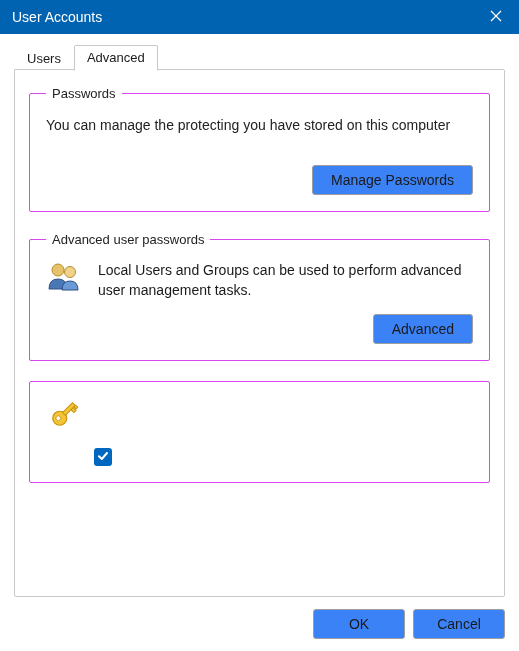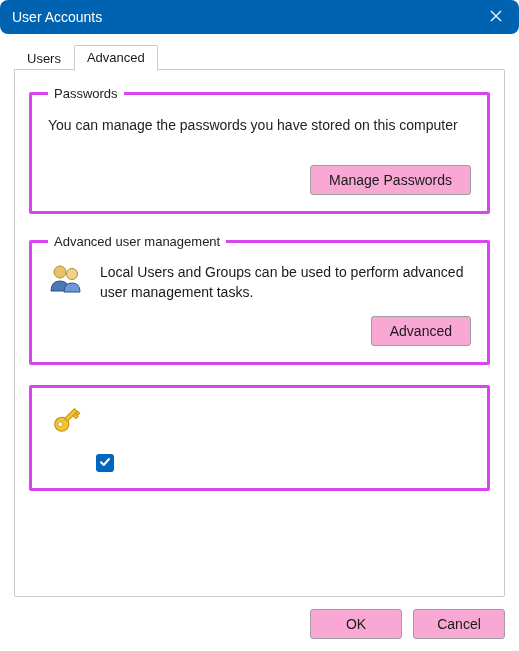--- a/index.html
+++ b/index.html
@@ -14,21 +14,20 @@
     overflow: hidden;
   }
   .titlebar {
     height: 34px;
     background: #0063b1;
     color: #ffffff;
     display: flex;
     align-items: center;
     padding: 0 0 0 12px;
     font-size: 14px;
-    border-radius: 8px;
   }
   .titlebar .title { flex: 1; }
   .titlebar .close {
     width: 46px;
     height: 34px;
     display: flex;
     align-items: center;
     justify-content: center;
     cursor: pointer;
   }
@@ -62,21 +61,21 @@
     border: 1px solid #c9c9c9;
     border-radius: 0 2px 2px 2px;
     padding: 16px 14px 14px 14px;
     min-height: 528px;
     margin-bottom: 12px;
     background: #ffffff;
     position: relative;
     z-index: 1;
   }
   fieldset.group {
-    border: 3px solid #d946ef;
+    border: 1px solid #d946ef;
     border-radius: 2px;
     padding: 14px 16px 16px 16px;
     margin: 0 0 20px 0;
   }
   fieldset.group legend {
     padding: 0 6px;
     font-size: 13px;
     color: #222;
   }
   .desc {
@@ -88,27 +87,26 @@
     display: flex;
     justify-content: flex-end;
     margin-top: 30px;
     gap: 8px;
   }
   .btnrow.tight { margin-top: 14px; }
   button.win {
     min-width: 92px;
     padding: 6px 18px;
     font-size: 14px;
-    background: #f9a8d4;
+    background: #3b82f6;
     border: 1px solid #9e9e9e;
     border-radius: 3px;
     cursor: pointer;
     color: #1a1a1a;
     font-family: inherit;
-    margin-left: 11px;
   }
   .row-with-icon {
     display: flex;
     gap: 16px;
     align-items: flex-start;
   }
   .row-with-icon .icon {
     flex: 0 0 36px;
     display: flex;
     align-items: flex-start;
@@ -137,21 +135,21 @@
     cursor: pointer;
   }
   .checkbox svg { width: 12px; height: 12px; }
   .checkbox-label {
     font-size: 14px;
     cursor: pointer;
   }
   .dialog-buttons {
     display: flex;
     justify-content: flex-end;
-    gap: 0;
+    gap: 8px;
     padding: 0 14px 12px 16px;
   }
 </style>
 </head>
 <body>
 
 <div class="titlebar">
   <span class="title">User Accounts</span>
   <div class="close">
     <span>
@@ -165,28 +163,28 @@
 <div class="client">
   <div class="tabs">
     <div class="tab">Users</div>
     <div class="tab active">Advanced</div>
   </div>
 
   <div class="tabpage">
 
     <fieldset class="group">
       <legend>Passwords</legend>
-      <div class="desc">You can manage the passwords you have stored on this computer</div>
+      <div class="desc">You can manage the protecting you have stored on this computer</div>
       <div class="btnrow">
         <button class="win">Manage Passwords</button>
       </div>
     </fieldset>
 
     <fieldset class="group">
-      <legend>Advanced user management</legend>
+      <legend>Advanced user passwords</legend>
       <div class="row-with-icon">
         <div class="icon">
           <svg width="36" height="32" viewBox="0 0 36 32">
             <circle cx="12" cy="9" r="6" fill="#e6c36a" stroke="#b58f2e" stroke-width="1"></circle>
             <path d="M3 28 Q3 18 12 18 Q21 18 21 28 Z" fill="#4a78b5" stroke="#2f5187" stroke-width="1"></path>
             <circle cx="24" cy="11" r="5.5" fill="#f0d28a" stroke="#b58f2e" stroke-width="1"></circle>
             <path d="M16 29 Q16 20 24 20 Q32 20 32 29 Z" fill="#6a9bd8" stroke="#2f5187" stroke-width="1"></path>
           </svg>
         </div>
         <div class="text">Local Users and Groups can be used to perform advanced user management tasks.</div>

